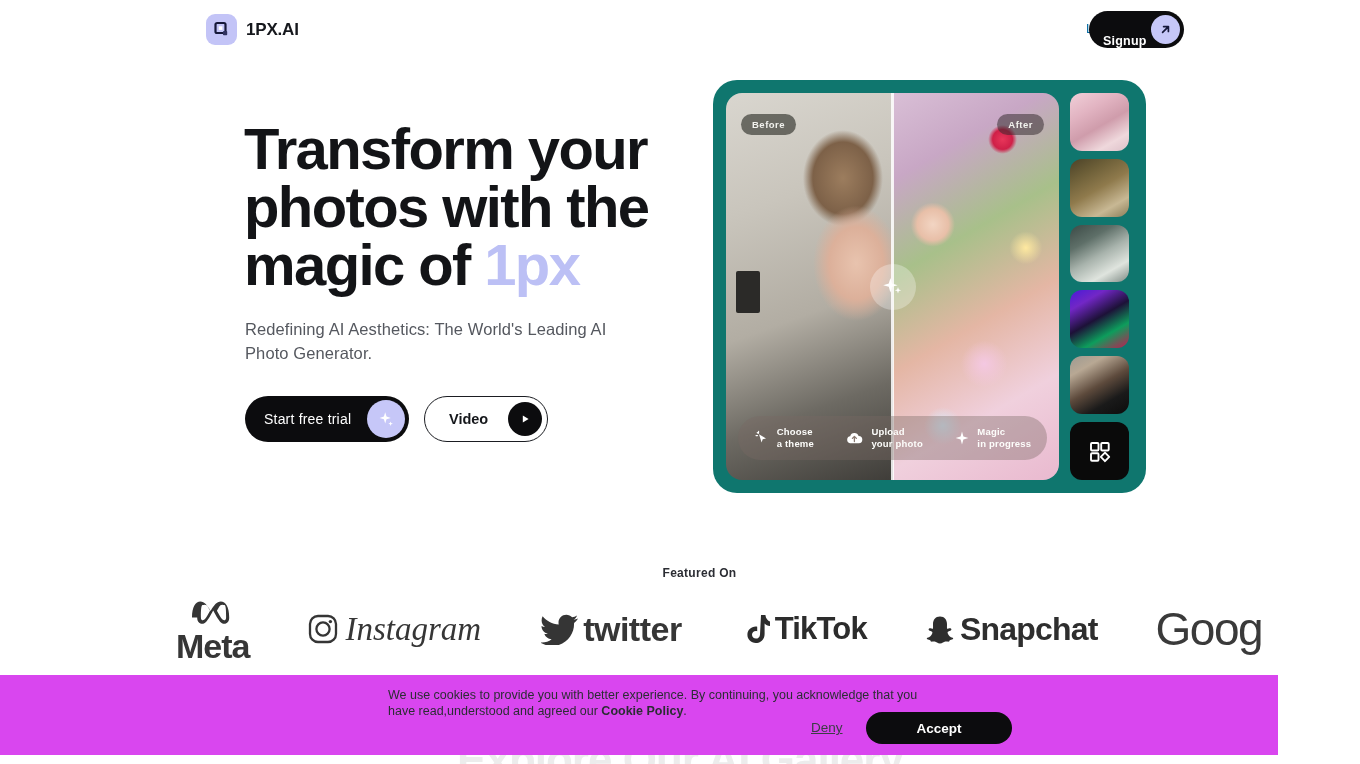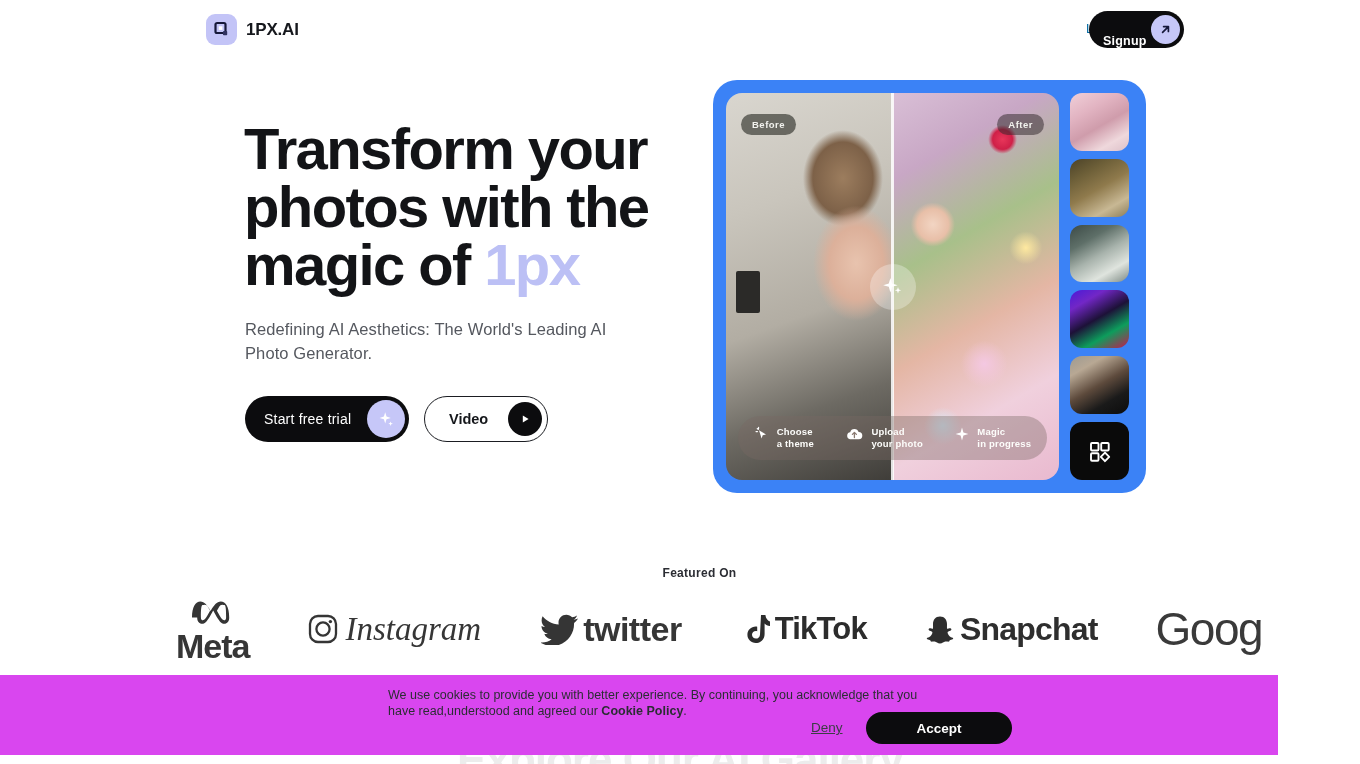--- a/index.html
+++ b/index.html
@@ -79,21 +79,21 @@
   .cta-play {
     position: absolute; right: 5px; top: 5px; width: 34px; height: 34px;
     border-radius: 50%; background: #0c0c0e;
     display: flex; align-items: center; justify-content: center;
   }
 
   
   .hero-card {
     position: absolute; left: 713px; top: 80px;
     width: 433px; height: 413px; border-radius: 24px;
-    background: #3b82f6; padding: 13px;
+    background: #0f766e; padding: 13px;
     display: flex; gap: 11px;
   }
   .preview {
     position: relative; width: 333px; height: 387px;
     border-radius: 16px; overflow: hidden; flex: none;
   }
   .pv-before {
     position: absolute; left: 0; top: 0; width: 167px; height: 100%;
     background:
       radial-gradient(ellipse 60px 80px at 78% 44%, #e8c3ae 0%, #dcb09a 45%, rgba(200,160,140,0) 72%),
@@ -131,21 +131,21 @@
     position: absolute; left: 50%; top: 50%; transform: translate(-50%,-50%);
     width: 46px; height: 46px; border-radius: 50%;
     background: rgba(255,255,255,0.30);
     display: flex; align-items: center; justify-content: center;
   }
   .pv-toolbar {
     position: absolute; left: 12px; right: 12px; bottom: 20px; height: 44px;
     border-radius: 22px; background: rgba(120,105,100,0.38);
     display: flex; align-items: center; justify-content: space-around;
   }
-  .pv-step { display: flex; gap: 7px; }
+  .pv-step { display: flex; align-items: center; gap: 7px; }
   .pv-step-txt { color: #fdfdfb; font-size: 9.5px; line-height: 12.5px; font-weight: bold; letter-spacing: 0.2px; }
 
   .thumbs { display: flex; flex-direction: column; gap: 8px; width: 59px; }
   .thumb { width: 59px; height: 59px; border-radius: 12px; overflow: hidden; cursor: pointer; }
   .t1 { background: linear-gradient(150deg,#f0cfd8 0%,#e2b4c2 30%,#cf9cab 55%,#efd8dc 80%,#dcc0c8 100%); }
   .t2 { background: linear-gradient(150deg,#4b4228 0%,#6d5f38 25%,#8f7a4c 50%,#c8b894 78%,#8a7c58 100%); }
   .t3 { background: linear-gradient(150deg,#3c4a46 0%,#5e6f68 28%,#a8b3ac 52%,#dfe4de 76%,#7d8a84 100%); }
   .t4 { background: linear-gradient(150deg,#4a1ad8 0%,#7227c6 22%,#1d1138 48%,#0d9d5c 72%,#c41a52 100%); }
   .t5 { background: linear-gradient(150deg,#9d9a92 0%,#b8a894 22%,#5d4a3c 50%,#1a1a1a 74%,#0c0c0c 100%); }
   .thumb-grid {

